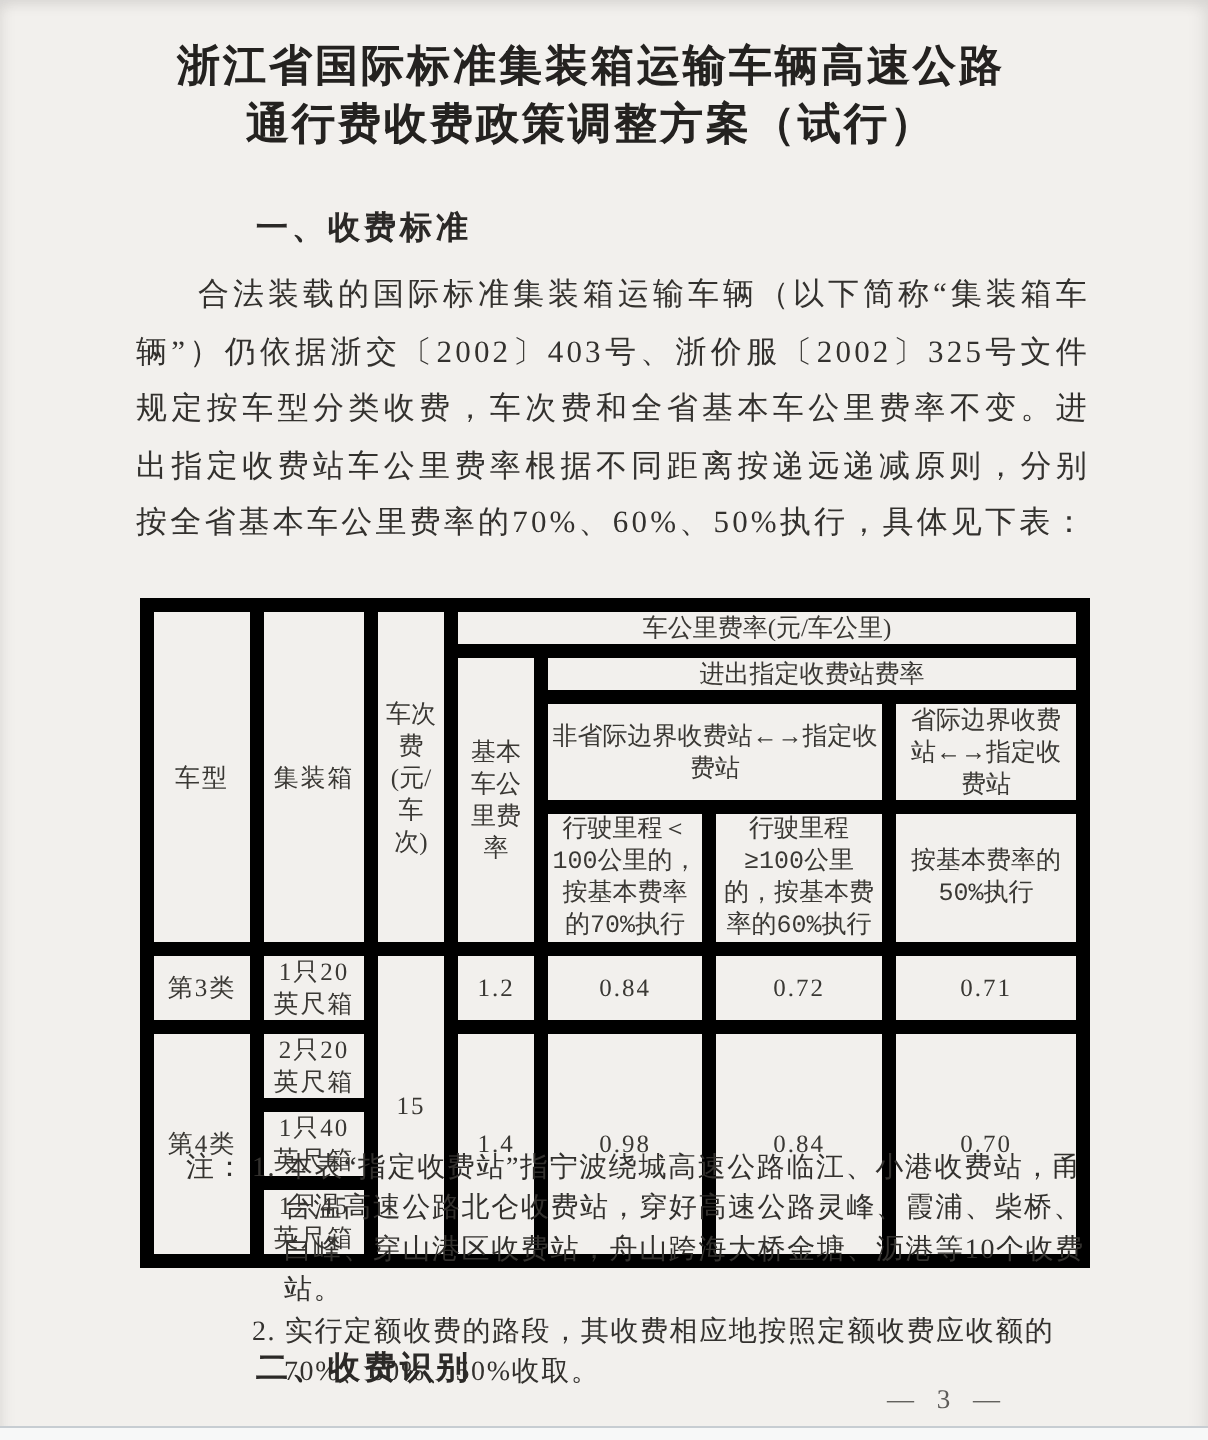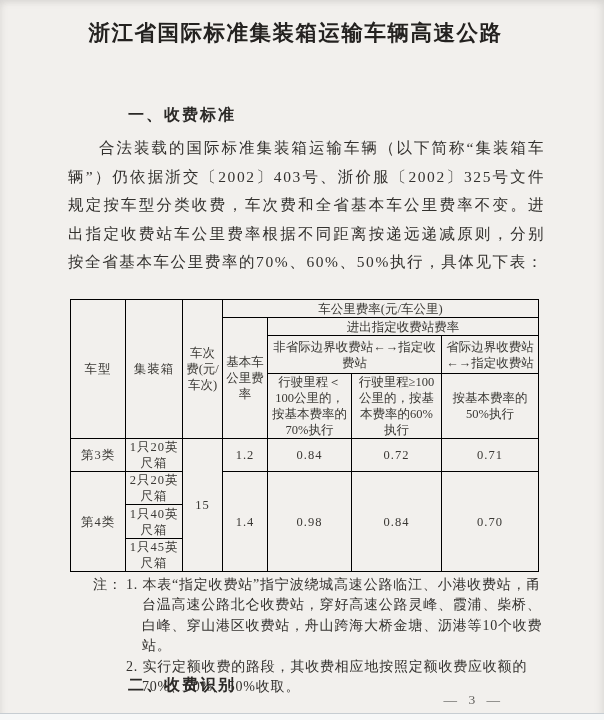--- a/index.html
+++ b/index.html
@@ -24,27 +24,27 @@
     position:absolute;top:134px;left:68px;width:477px;margin:0;
     font-size:15.5px;line-height:28.6px;letter-spacing:1.6px;
     text-align:justify;text-indent:2em;color:#33312e;
   }
   table.rate-table{
     position:absolute;top:299px;left:70px;width:468px;
     border-collapse:collapse;table-layout:fixed;
     color:#3a3834;
   }
   table.rate-table td{
-    border:1px solid #000000;text-align:center;vertical-align:middle;
+    border:7px solid #000000;text-align:center;vertical-align:middle;
     padding:0 2px;font-size:12.5px;line-height:16px;overflow:hidden;
   }
   td.small{font-size:12.5px;line-height:15.5px;}
   td.side{font-size:13.5px;letter-spacing:1px;}
   td.val{font-size:13px;letter-spacing:1px;}
-  tr.hr1{height:18px;} tr.hr2{height:18px;} tr.hr3{height:38px;} tr.hr4{height:64px;}
+  tr.hr1{height:18px;} tr.hr2{height:18px;} tr.hr3{height:38px;} tr.hr4{height:64px;font-family:Liberation Mono, monospace;}
   tr.dr1{height:33px;padding-left:21px;} tr.dr2{height:30px;} tr.dr3{height:34px;} tr.dr4{height:33px;}
   .notes{
     position:absolute;top:575px;left:93px;width:454px;
     font-size:14px;line-height:20.4px;letter-spacing:0.8px;color:#33312e;
     display:flex;flex-direction:row;
   }
   .notes-label{flex:0 0 33px;}
   .notes-items{flex:1;}
   .note-item{padding-left:16px;text-indent:-16px;}
   .page-number{
@@ -56,20 +56,21 @@
     background:#f7f8f8;border-top:1px solid #c7cdd2;
   }
 </style>
 </head>
 <body>
 
 <div class="page">
 
   <h1 class="title">
     <span>浙江省国际标准集装箱运输车辆高速公路</span><br>
+    <span>通行费收费政策调整方案（试行）</span>
   </h1>
 
   <div class="section-heading sh1">一、收费标准</div>
 
   <p class="para">合法装载的国际标准集装箱运输车辆（以下简称“集装箱车辆”）仍依据浙交〔2002〕403号、浙价服〔2002〕325号文件规定按车型分类收费，车次费和全省基本车公里费率不变。进出指定收费站车公里费率根据不同距离按递远递减原则，分别按全省基本车公里费率的70%、60%、50%执行，具体见下表：</p>
 
   <table class="rate-table">
     <colgroup>
       <col style="width:55px">
         <col style="width:57px">

